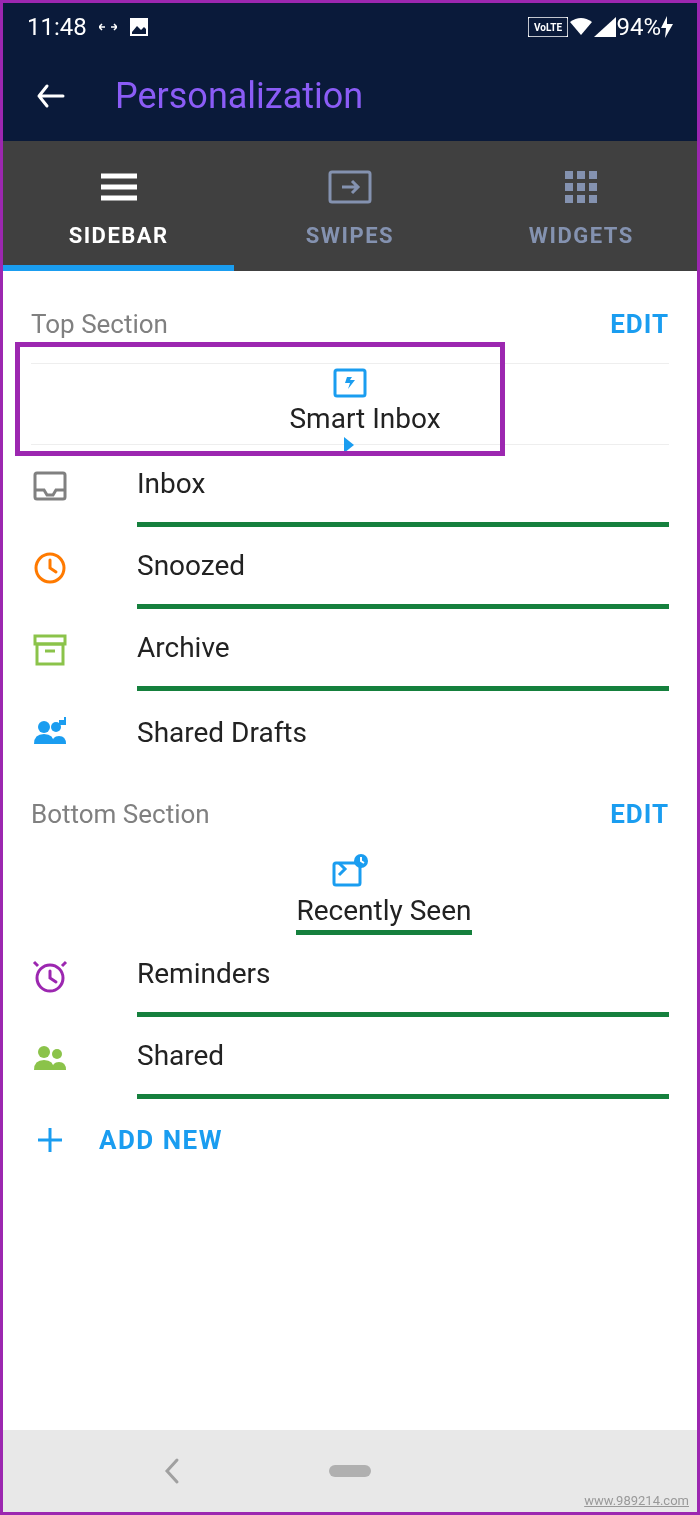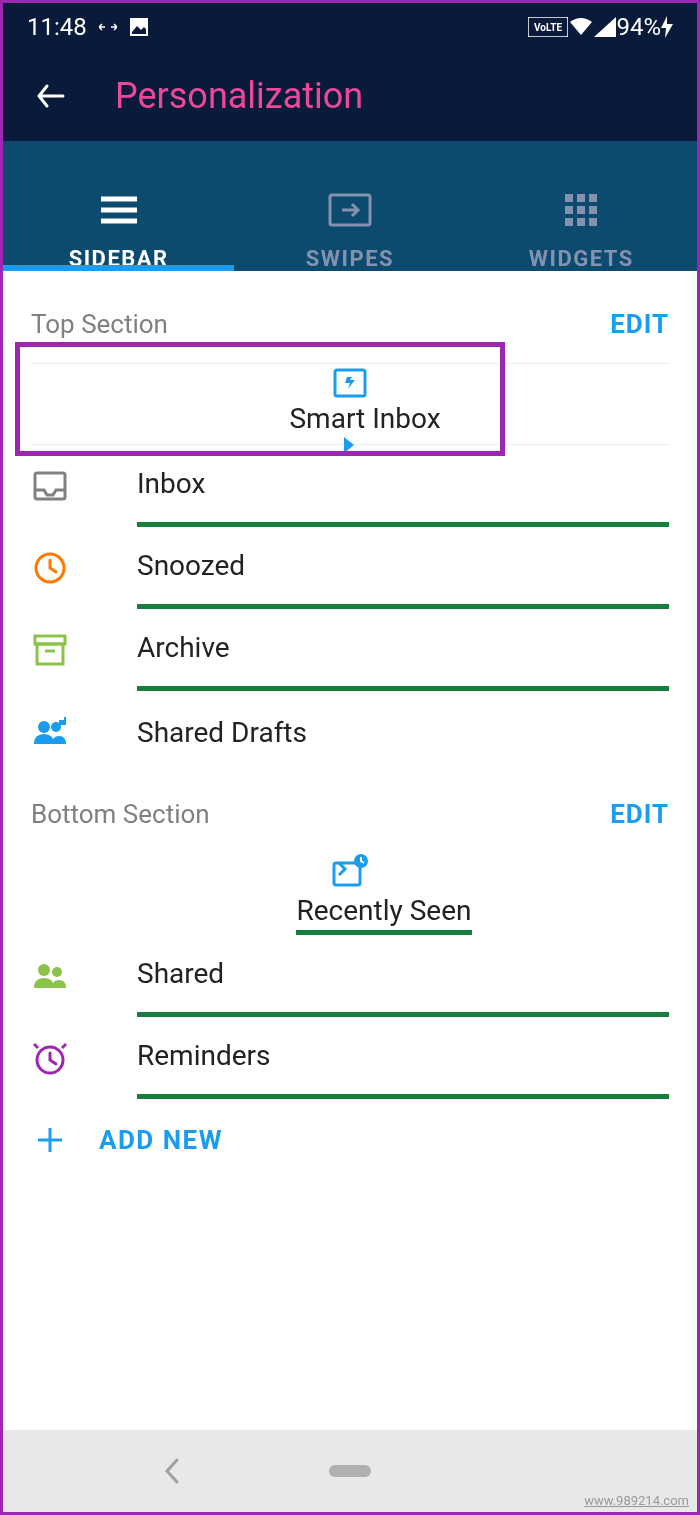--- a/index.html
+++ b/index.html
@@ -5,23 +5,23 @@
 * { margin: 0; padding: 0; box-sizing: border-box; font-family: -apple-system, BlinkMacSystemFont, 'Segoe UI', Roboto, sans-serif; }
 body { width: 700px; height: 1515px; border: 3px solid #9c27b0; background: #ffffff; position: relative; overflow: hidden; }
 
 .status-bar { height: 48px; background: #0a1a3a; display: flex; align-items: center; justify-content: space-between; padding: 16px 24px; color: #fff; font-size: 24px; }
 .status-left { display: flex; align-items: center; gap: 12px; }
 .status-right { display: flex; align-items: center; }
 .status-icon { display: inline-flex; align-items: center; }
 
 .app-header { background: #0a1a3a; height: 90px; display: flex; align-items: center; padding: 0 24px; }
 .back-btn { width: 48px; height: 48px; display: flex; align-items: center; justify-content: center; color: #fff; }
-.header-title { color: #ec4899; font-size: 36px; font-weight: 400; margin-left: 40px; }
-
-.tab-bar { background: #0c4a6e; height: 130px; display: flex; align-items: flex-end; }
+.header-title { color: #8b5cf6; font-size: 36px; font-weight: 400; margin-left: 40px; }
+
+.tab-bar { background: #404040; height: 130px; display: flex; }
 .tab { flex: 1; display: flex; flex-direction: column; align-items: center; justify-content: center; gap: 14px; position: relative; }
 .tab-icon { width: 44px; height: 44px; display: flex; align-items: center; justify-content: center; }
 .tab-label { font-size: 22px; font-weight: 700; letter-spacing: 1.5px; color: #8492b0; }
 .tab.active .tab-label { color: #fff; }
 .tab.active .tab-indicator { position: absolute; bottom: 0; left: 0; right: 0; height: 6px; background: #1a9df0; }
 
 .content { background: #fff; padding: 12px 28px; }
 .section-header { display: flex; justify-content: space-between; align-items: center; padding: 26px 0 24px 0; }
 .section-title { color: #808080; font-size: 26px; }
 .edit-link { color: #1a9df0; font-size: 26px; font-weight: 700; letter-spacing: 1px; }
@@ -225,41 +225,41 @@
         </svg>
     </div>
     <div class="item-label-area">
         <span class="item-label" style="margin-left:0">Recently Seen</span>
       </div>
   </div>
 
   <div class="list-item indent">
     <div class="item-icon">
       <svg width="36" height="36" viewBox="0 0 36 36">
+          <circle cx="18" cy="20" r="13" fill="none" stroke="#9c27b0" stroke-width="3"></circle>
+          <path d="M18 13 L18 20 L24 24" stroke="#9c27b0" stroke-width="3" fill="none" stroke-linecap="round"></path>
+          <path d="M6 8 L2 4 M30 8 L34 4" stroke="#9c27b0" stroke-width="3"></path>
+        </svg>
+    </div>
+    <div class="item-label-area">
+        <span class="item-label" style="margin-left:0">Reminders</span>
+      </div>
+  </div>
+
+  <div class="list-item indent">
+    <div class="item-icon">
+      <svg width="36" height="36" viewBox="0 0 36 36">
           <circle cx="12" cy="12" r="6" fill="#8bc34a"></circle>
           <circle cx="25" cy="14" r="5" fill="#8bc34a"></circle>
           <path d="M2 30 Q2 20 12 20 Q22 20 22 30 Z" fill="#8bc34a"></path>
           <path d="M20 30 Q20 22 27 22 Q34 22 34 30 Z" fill="#8bc34a"></path>
         </svg>
     </div>
     <div class="item-label-area">
         <span class="item-label" style="margin-left:0">Shared</span>
-      </div>
-  </div>
-
-  <div class="list-item indent">
-    <div class="item-icon">
-      <svg width="36" height="36" viewBox="0 0 36 36">
-          <circle cx="18" cy="20" r="13" fill="none" stroke="#9c27b0" stroke-width="3"></circle>
-          <path d="M18 13 L18 20 L24 24" stroke="#9c27b0" stroke-width="3" fill="none" stroke-linecap="round"></path>
-          <path d="M6 8 L2 4 M30 8 L34 4" stroke="#9c27b0" stroke-width="3"></path>
-        </svg>
-    </div>
-    <div class="item-label-area">
-        <span class="item-label" style="margin-left:0">Reminders</span>
       </div>
   </div>
 
   <div class="list-item no-border add-new">
     <div class="item-icon">
       <svg width="30" height="30" viewBox="0 0 30 30">
           <line x1="15" y1="3" x2="15" y2="27" stroke="#1a9df0" stroke-width="3"></line>
           <line x1="3" y1="15" x2="27" y2="15" stroke="#1a9df0" stroke-width="3"></line>
         </svg>
     </div>

